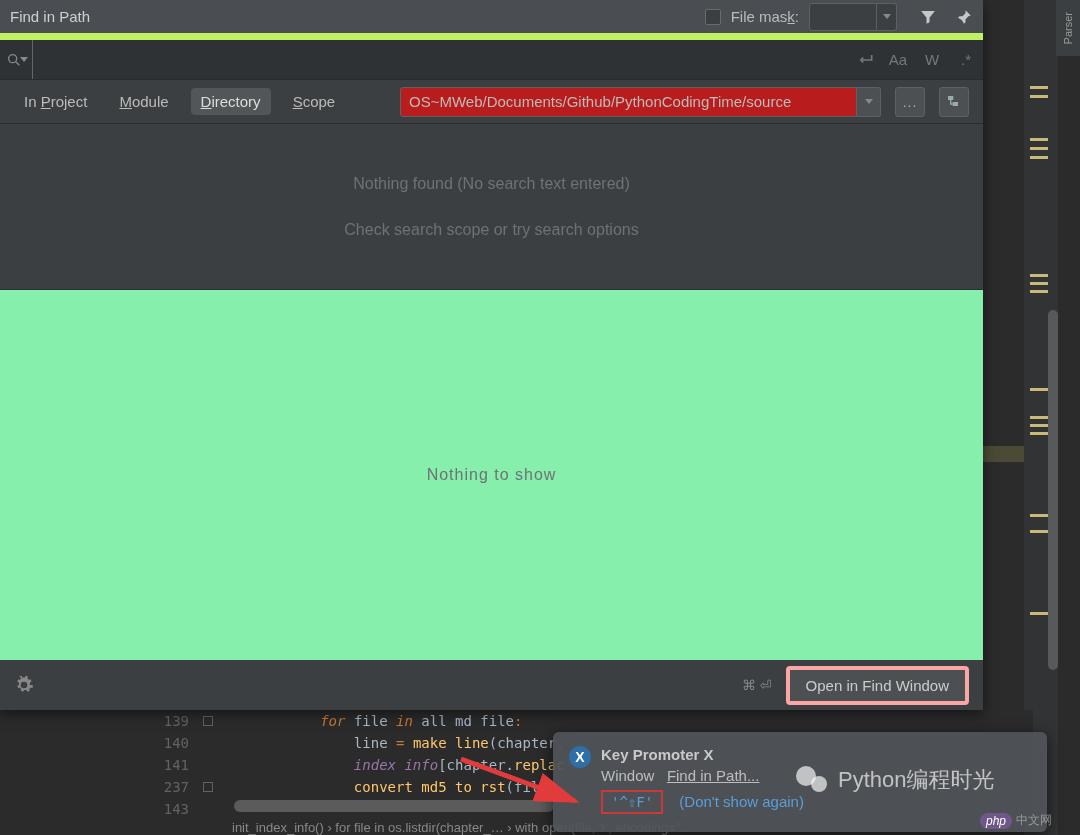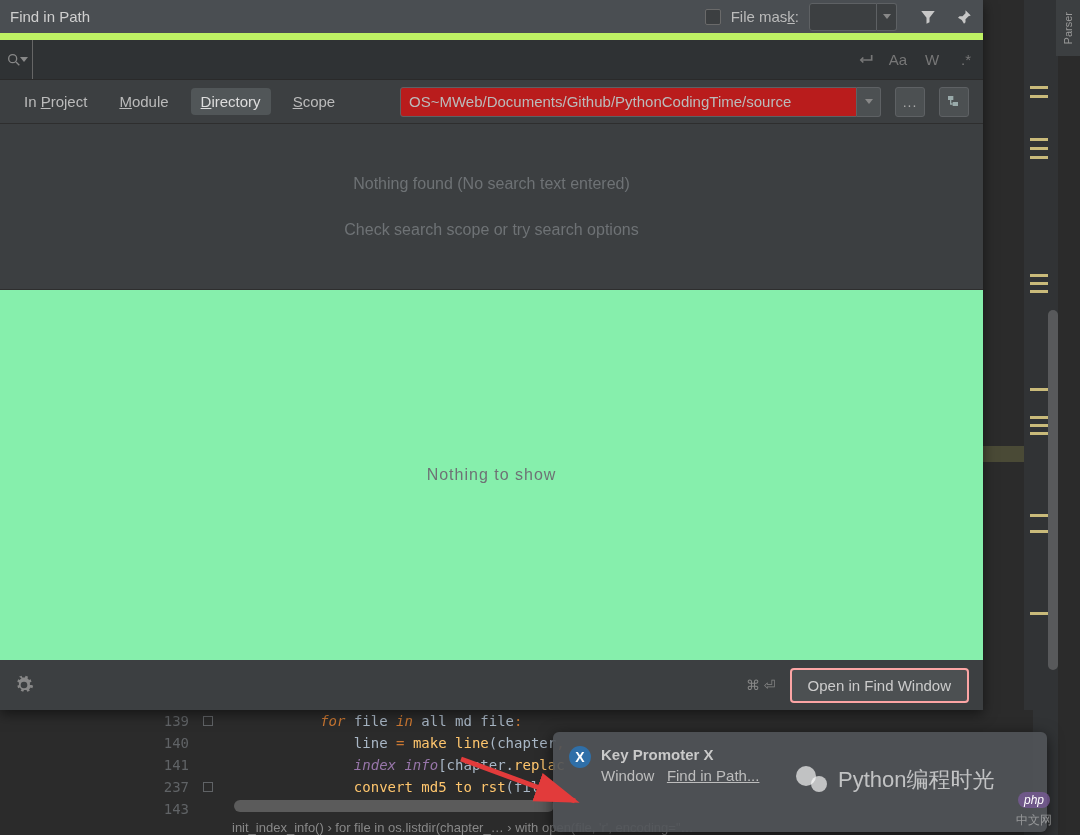--- a/index.html
+++ b/index.html
@@ -106,21 +106,21 @@
     }
     .preview-msg { color: #6e7275; font-size: 16px; letter-spacing: 1px; }
     .dlg-footer {
       height: 50px; background: #3c3f41;
       display: flex; align-items: center; padding: 0 14px;
     }
     .gear { color: #888; width: 20px; height: 20px; }
     .footer-right { margin-left: auto; display: flex; align-items: center; gap: 14px; }
     .shortcut-hint { color: #888; font-size: 14px; }
     .open-btn {
-      padding: 7px 16px; background: #4c5052; border: 2px solid #fca5a5;
+      padding: 7px 16px; background: #4c5052; border: 4px solid #fca5a5;
       border-radius: 4px; color: #ccc; font-size: 15px;
     }
     
     .editor {
       position: absolute; left: 153px; top: 710px; width: 880px;
       font-family: Menlo, Monaco, Consolas, monospace; font-size: 14px;
       background: #2b2b2b;
     }
     .editor-row { display: flex; height: 22px; align-items: center; }
     .lineno { width: 44px; text-align: right; color: #606366; padding-right: 8px; }
@@ -183,21 +183,21 @@
       position: absolute; left: 455px; top: 753px; width: 130px; height: 55px;
       pointer-events: none;
     }
     .watermark {
       position: absolute; left: 792px; top: 760px; display: flex; align-items: center;
       color: rgba(255,255,255,.65); font-size: 22px; font-weight: 500; pointer-events: none;
     }
     .wm-logo { width: 40px; height: 40px; margin-right: 6px; }
     .php-badge {
       position: absolute; right: 28px; bottom: 6px; display: flex; align-items: center;
-      gap: 4px; pointer-events: none; flex-direction: column;
+      gap: 4px; pointer-events: none;
     }
     .php-pill {
       background: rgba(120,90,150,.8); color: #fff; font-size: 12px; font-style: italic;
       padding: 1px 6px; border-radius: 8px;
     }
     .php-text { color: rgba(200,200,200,.6); font-size: 12px; }
     .highlight-row {
       position: absolute; left: 983px; top: 446px; width: 72px; height: 16px;
       background: #4a4a36;
     }
@@ -350,20 +350,24 @@
 
 <div class="popup">
   <div class="popup-icon">X</div>
   <div class="popup-body">
     <div class="popup-title">Key Promoter X</div>
     <div class="popup-line2">
       <span>Window</span>
       <span>&nbsp;</span>
       <span class="popup-link">Find in Path...</span>
     </div>
+    <div class="popup-line3">
+      <span class="shortcut-box">'^⇧F'</span>
+      <span class="dont-show">(Don't show again)</span>
+    </div>
   </div>
 </div>
 
 <svg class="arrow" viewBox="0 0 130 55">
   <defs>
       <marker id="ah" markerWidth="10" markerHeight="10" refX="8" refY="3" orient="auto">
         <path d="M0,0 L9,3 L0,6 z" fill="#e23b3b"></path>
       </marker>
     </defs>
   <path d="M6 6 L120 48" stroke="#e23b3b" stroke-width="5" marker-end="url(#ah)"></path>

